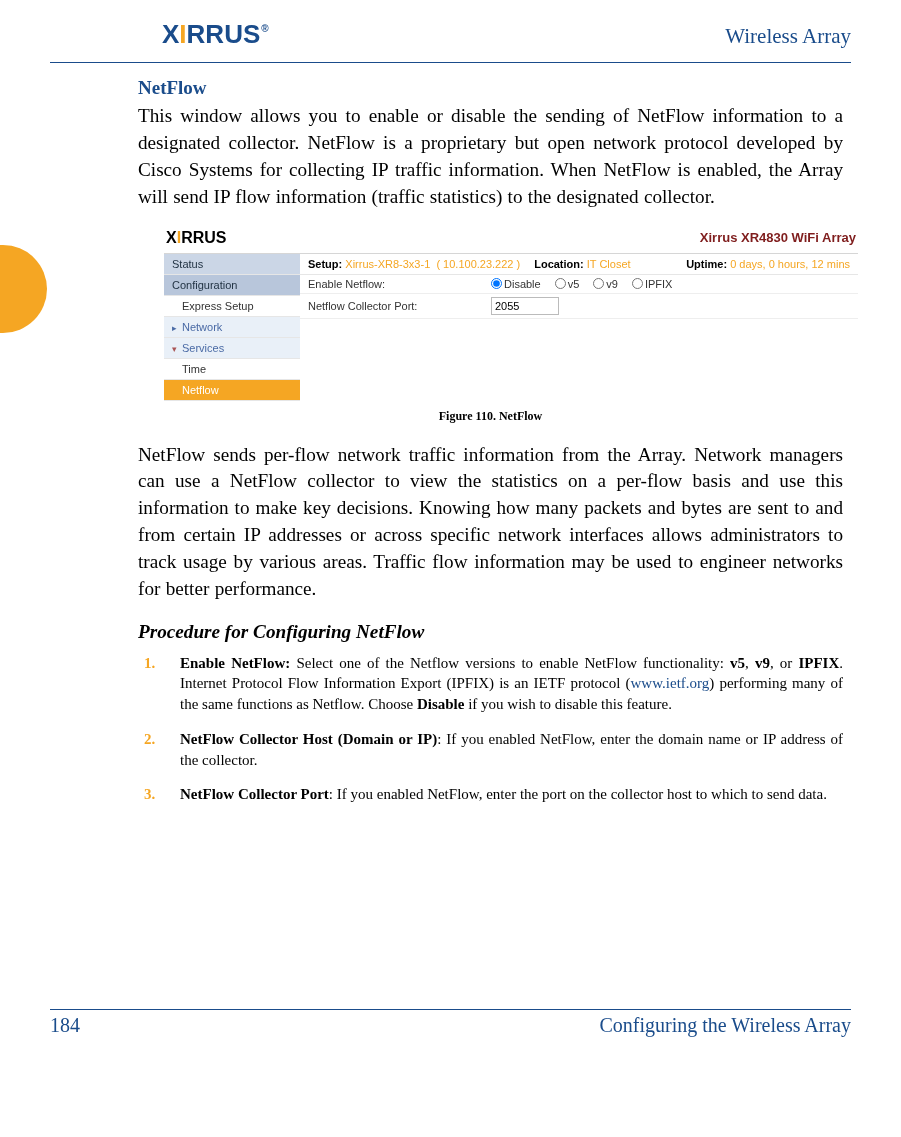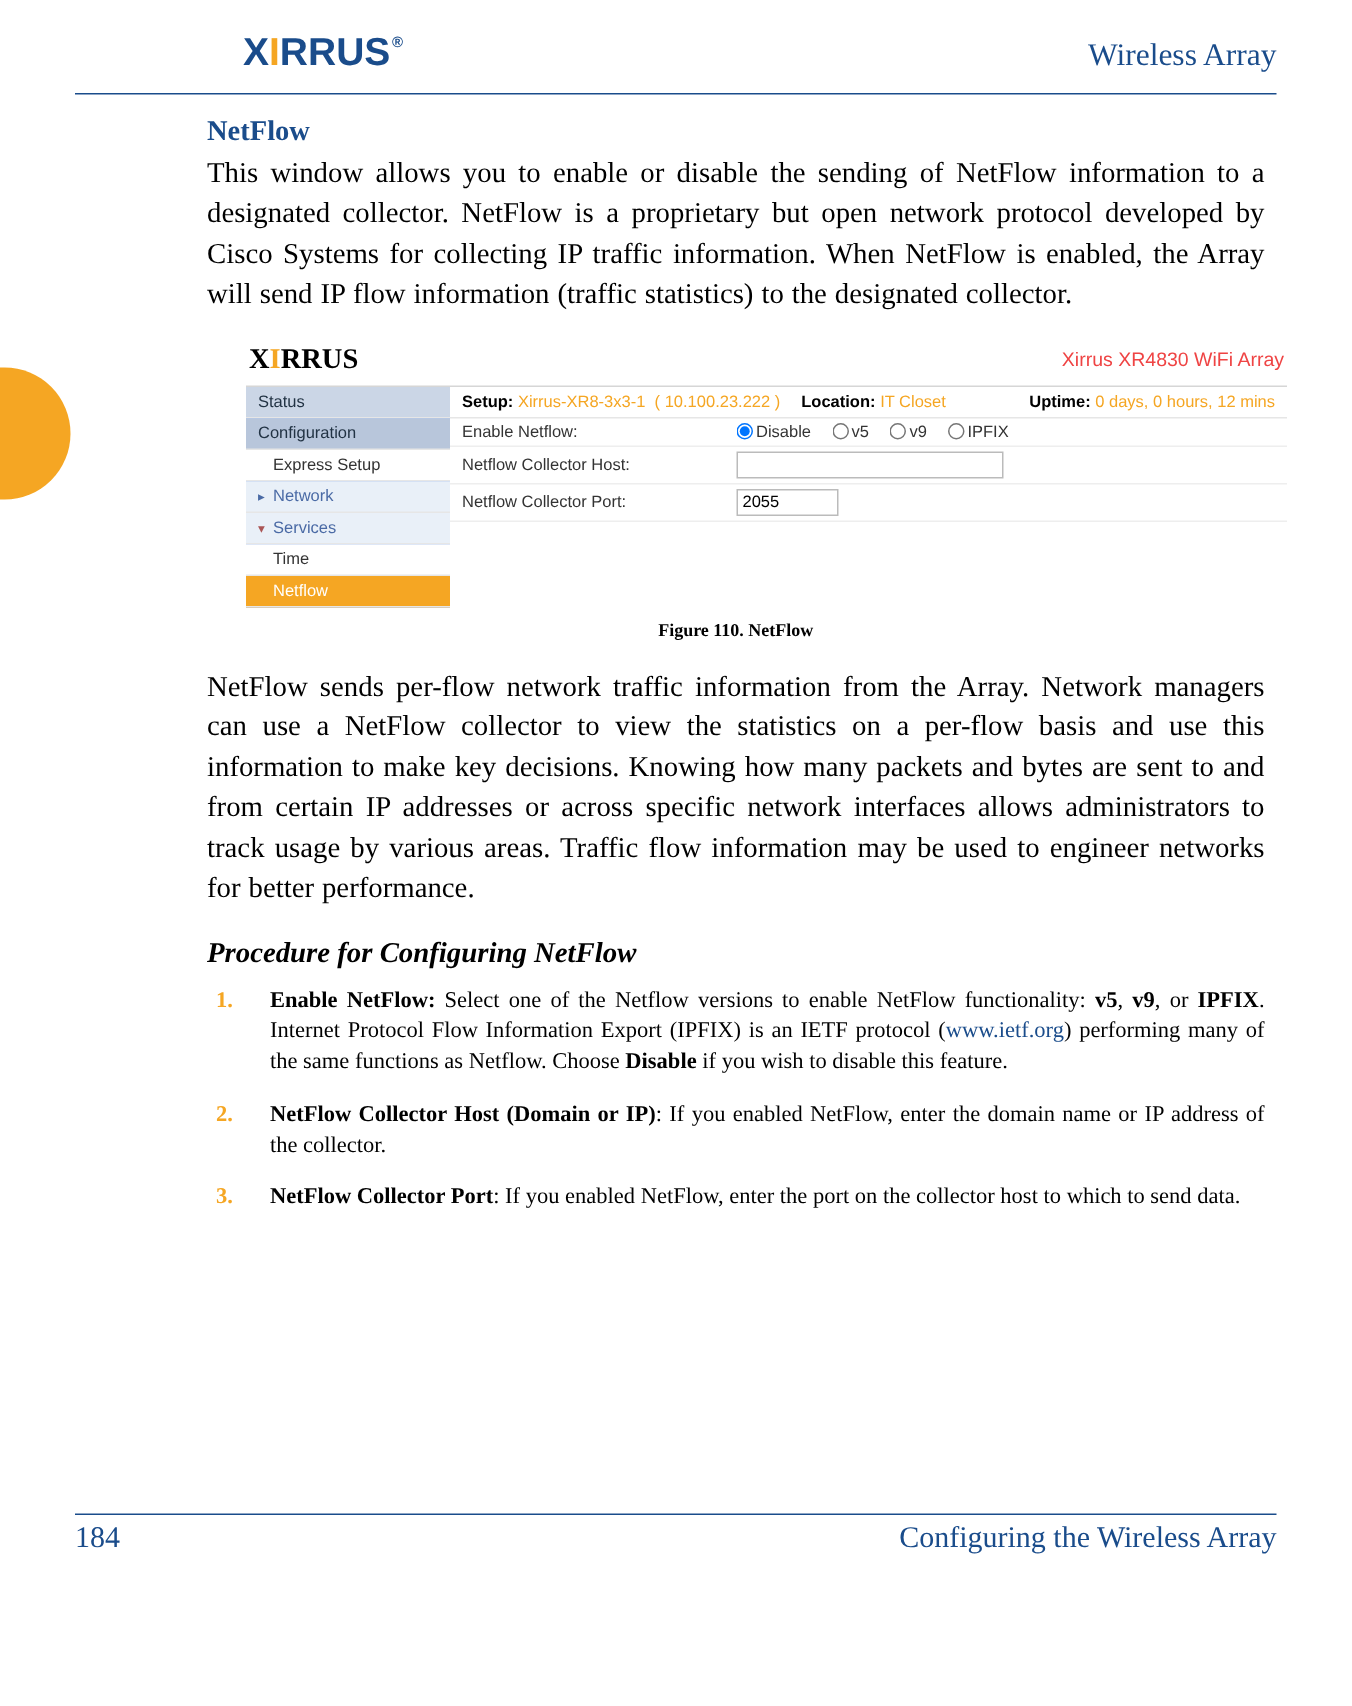--- a/index.html
+++ b/index.html
@@ -117,31 +117,31 @@
     width: 694px;
     font-family: Arial, Helvetica, sans-serif;
   }
   .fig-top {
     display: flex;
     justify-content: space-between;
     align-items: center;
     padding: 2px 2px 6px 2px;
   }
   .fig-brand {
-    font-family: Liberation Serif, serif;
+    font-family: Liberation Sans, sans-serif;
     font-weight: 900;
-    font-size: 19px;
+    font-size: 16px;
     color: #000;
   }
   .fig-brand .dot2 { color: #f5a623; }
   .fig-model {
     font-family: Arial, Helvetica, sans-serif;
-    font-weight: normal;
+    font-weight: bold;
     font-size: 13px;
-    color: #ef4444;
+    color: #7f1d1d;
   }
   .fig-body {
     display: flex;
     border-top: 1px solid #d6d6d6;
   }
   .fig-nav {
     width: 136px;
     font-size: 11px;
     background: #3b82f6;
   }
@@ -259,24 +259,20 @@
             <label class="radio">
                 <input type="radio" style="">
                 <span>v9</span>
               </label>
             <label class="radio">
                 <input type="radio" style="">
                 <span>IPFIX</span>
               </label>
           </div>
           <div class="form-row">
-            <span class="lbl">Netflow Collector Host:</span>
-            <input type="text" style="width: 170px;" value="">
-          </div>
-          <div class="form-row">
             <span class="lbl">Netflow Collector Port:</span>
             <input type="text" style="width: 60px;" value="2055">
           </div>
           <div style="height:34px"></div>
         </div>
       </div>
     </div>
 
     <div class="fig-caption">Figure 110. NetFlow</div>
 

